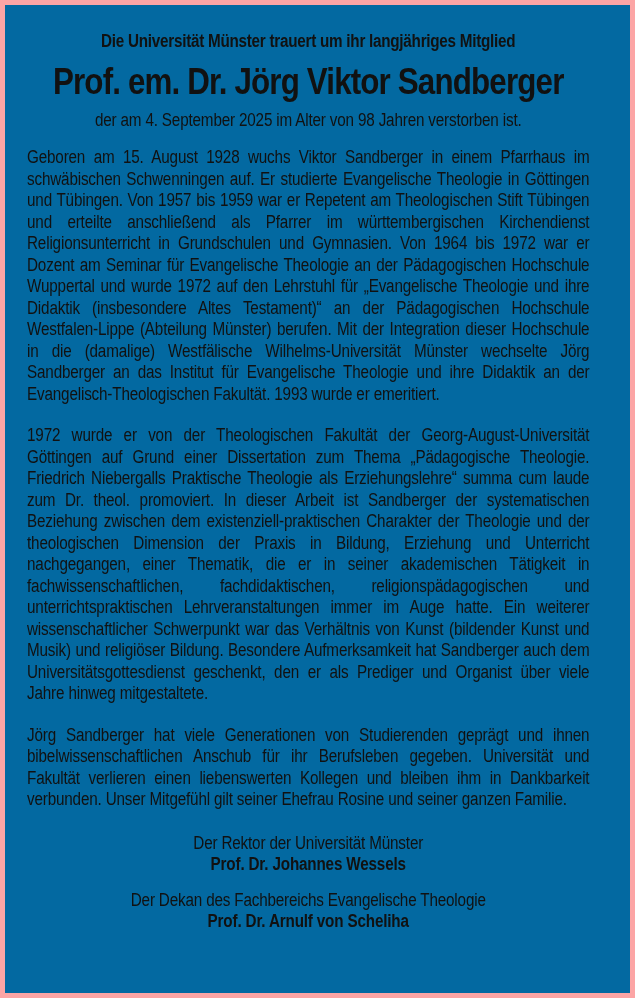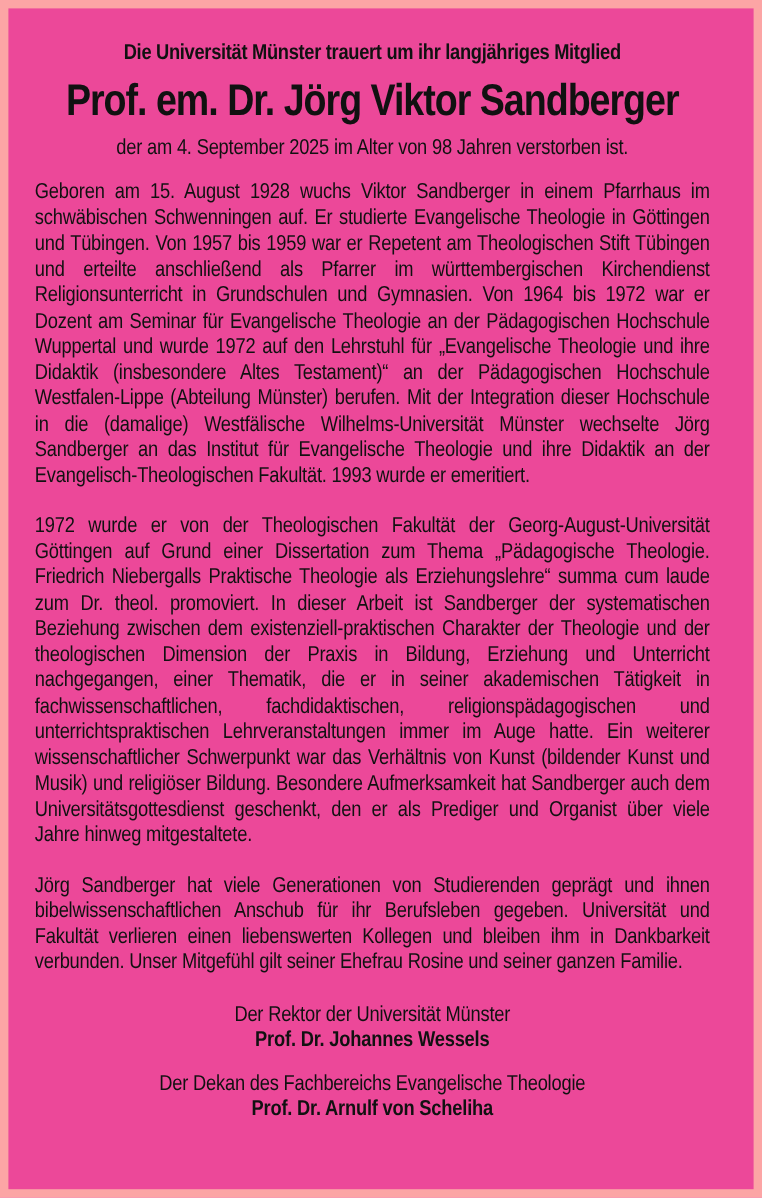--- a/index.html
+++ b/index.html
@@ -14,23 +14,23 @@
     font-family: "Liberation Sans", sans-serif;
     color: #111111;
     overflow: hidden;
   }
   .frame {
     position: absolute;
     top: 0;
     left: 0;
     right: 4px;
     bottom: 2px;
-    border: 7px solid #fca5a5;
+    border: 5px solid #fca5a5;
     box-sizing: border-box;
-    background: #ec4899;
+    background: #0369a1;
     overflow: hidden;
   }
   
   .content {
     width: 690px;
     transform: scaleX(0.847);
     transform-origin: top left;
     padding: 26px 0 0 26px;
     box-sizing: border-box;
   }

